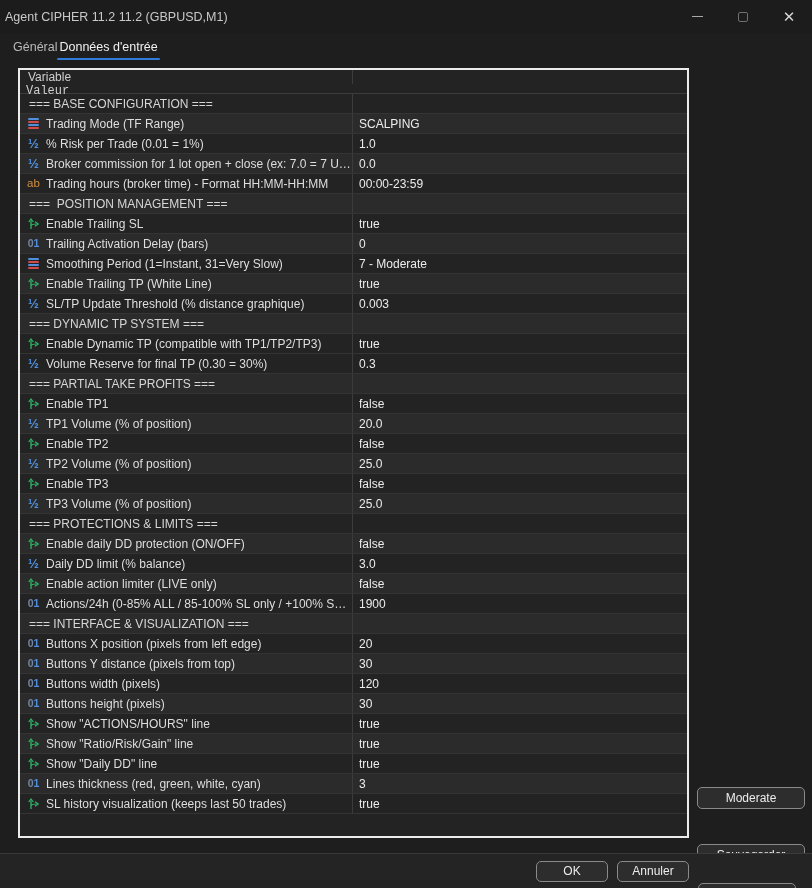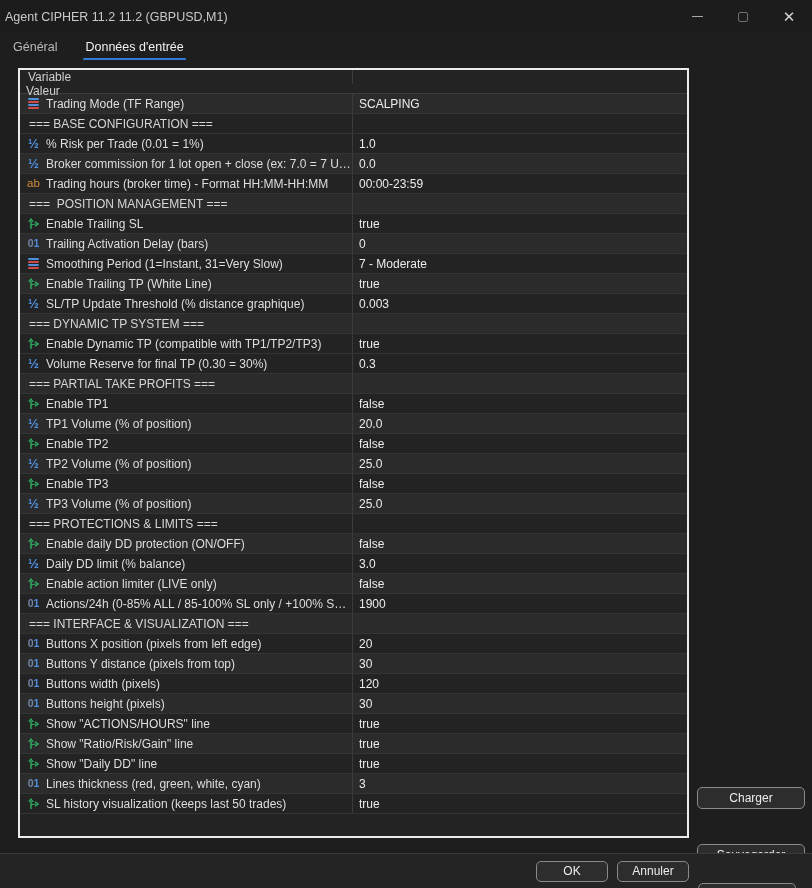--- a/index.html
+++ b/index.html
@@ -14,36 +14,36 @@
   .wincontrols { display:flex; height:100%; }
   .winbtn { width:46px; height:100%; display:flex; align-items:center;
             justify-content:center; color:#bdbdbd; font-size:14px; cursor:default; }
   .winbtn.max { color:#6f6f6f; }
   .winbtn.close { color:#d6d6d6; font-size:15px; }
   .minglyph { display:inline-block; width:11px; height:1px; background:#a8a8a8; }
   .maxglyph { display:inline-block; width:10px; height:10px; border:1px solid #6f6f6f; border-radius:2px; }
 
   
   .tabbar { position:absolute; left:0; top:33px; width:812px; height:30px;
-            display:flex; align-items:center; padding-left:12px; gap:26px;
+            display:flex; align-items:center; padding-left:12px; 
             background:#1e1e1e; }
   .tab { font-size:12.5px; color:#b9b9b9; padding:4px 1px 6px 1px; position:relative; cursor:default; }
   .tab.active { color:#f0f0f0; }
   .tab.active::after { content:""; position:absolute; left:-1px; right:-1px; bottom:0;
                        height:2px; background:var(--accent,#2f7bd9); border-radius:1px; }
 
   
   .paramtable { position:absolute; left:18px; top:68px; width:671px; height:770px;
                 background:#232323; border:2px solid #ececec; }
   .thead { display:flex; height:24px; background:#232323;
            border-bottom:1px solid #3c3c3c;flex-direction:column; }
   .thead .hvar { width:333px; border-right:1px solid #3c3c3c; display:flex;
                  align-items:center; padding-left:8px; color:#cfcfcf; font-size:12px; }
   .thead .hval { flex:1; display:flex; align-items:center; padding-left:6px;
-                 color:#cfcfcf; font-size:12px; }
+                 color:#cfcfcf; font-size:12px;font-family:Liberation Mono, monospace; }
   .tbody { height:740px; overflow:hidden; }
   .trow { display:flex; height:20px; border-bottom:1px solid #343434; }
   .trow.dark  { background:#232323; }
   .trow.light { background:#2b2b2b; }
   .cvar { width:333px; border-right:1px solid #3c3c3c; display:flex;
           align-items:center; padding-left:5px; overflow:hidden; }
   .cval { flex:1; display:flex; align-items:center; padding-left:6px; overflow:hidden; }
   .lbl { color:#dedede; font-size:12px; white-space:nowrap; overflow:hidden;
          text-overflow:ellipsis; padding-left:4px; }
   .seclbl { color:#d6d6d6; font-size:12px; white-space:pre; padding-left:4px; }
@@ -99,44 +99,44 @@
   <div class="tab">Général</div>
   <div class="tab active">Données d'entrée</div>
 </div>
 
 <div class="paramtable">
   <div class="thead">
     <div class="hvar">Variable</div>
     <div class="hval">Valeur</div>
   </div>
   <div class="tbody">
+      <div class="trow dark">
+        <div class="cvar">
+          <span class="seclbl">=== BASE CONFIGURATION ===</span>
+        </div>
+        <div class="cval"></div>
+      </div>
       <div class="trow light">
         <div class="cvar">
           <span class="ico">
             <span class="ico-enum">
               <i style="background:#4f8fdd"></i>
               <i style="background:#d04a4a"></i>
               <i style="background:#4f8fdd"></i>
               <i style="background:#d04a4a"></i>
             </span>
           </span>
           <span class="lbl">Trading Mode (TF Range)</span>
         </div>
         <div class="cval">
           <span class="val">SCALPING</span>
         </div>
       </div>
       <div class="trow dark">
         <div class="cvar">
-          <span class="seclbl">=== BASE CONFIGURATION ===</span>
-        </div>
-        <div class="cval"></div>
-      </div>
-      <div class="trow dark">
-        <div class="cvar">
           <span class="ico">
             <span class="ico-frac">½</span>
           </span>
           <span class="lbl">% Risk per Trade (0.01 = 1%)</span>
         </div>
         <div class="cval">
           <span class="val">1.0</span>
         </div>
       </div>
       <div class="trow light">
@@ -538,20 +538,20 @@
           </span>
           <span class="lbl">SL history visualization (keeps last 50 trades)</span>
         </div>
         <div class="cval">
           <span class="val">true</span>
         </div>
       </div>
     </div>
 </div>
 
-<div class="btn btn-charger">Charger</div>
+<div class="btn btn-charger">Moderate</div>
 <div class="btn btn-sauvegarder">Sauvegarder</div>
 
 <div class="footer">
   <div class="btn fbtn ok">OK</div>
   <div class="btn fbtn cancel">Annuler</div>
   <div class="btn fbtn reset">Réinitialiser</div>
 </div>
 
 </body></html>

